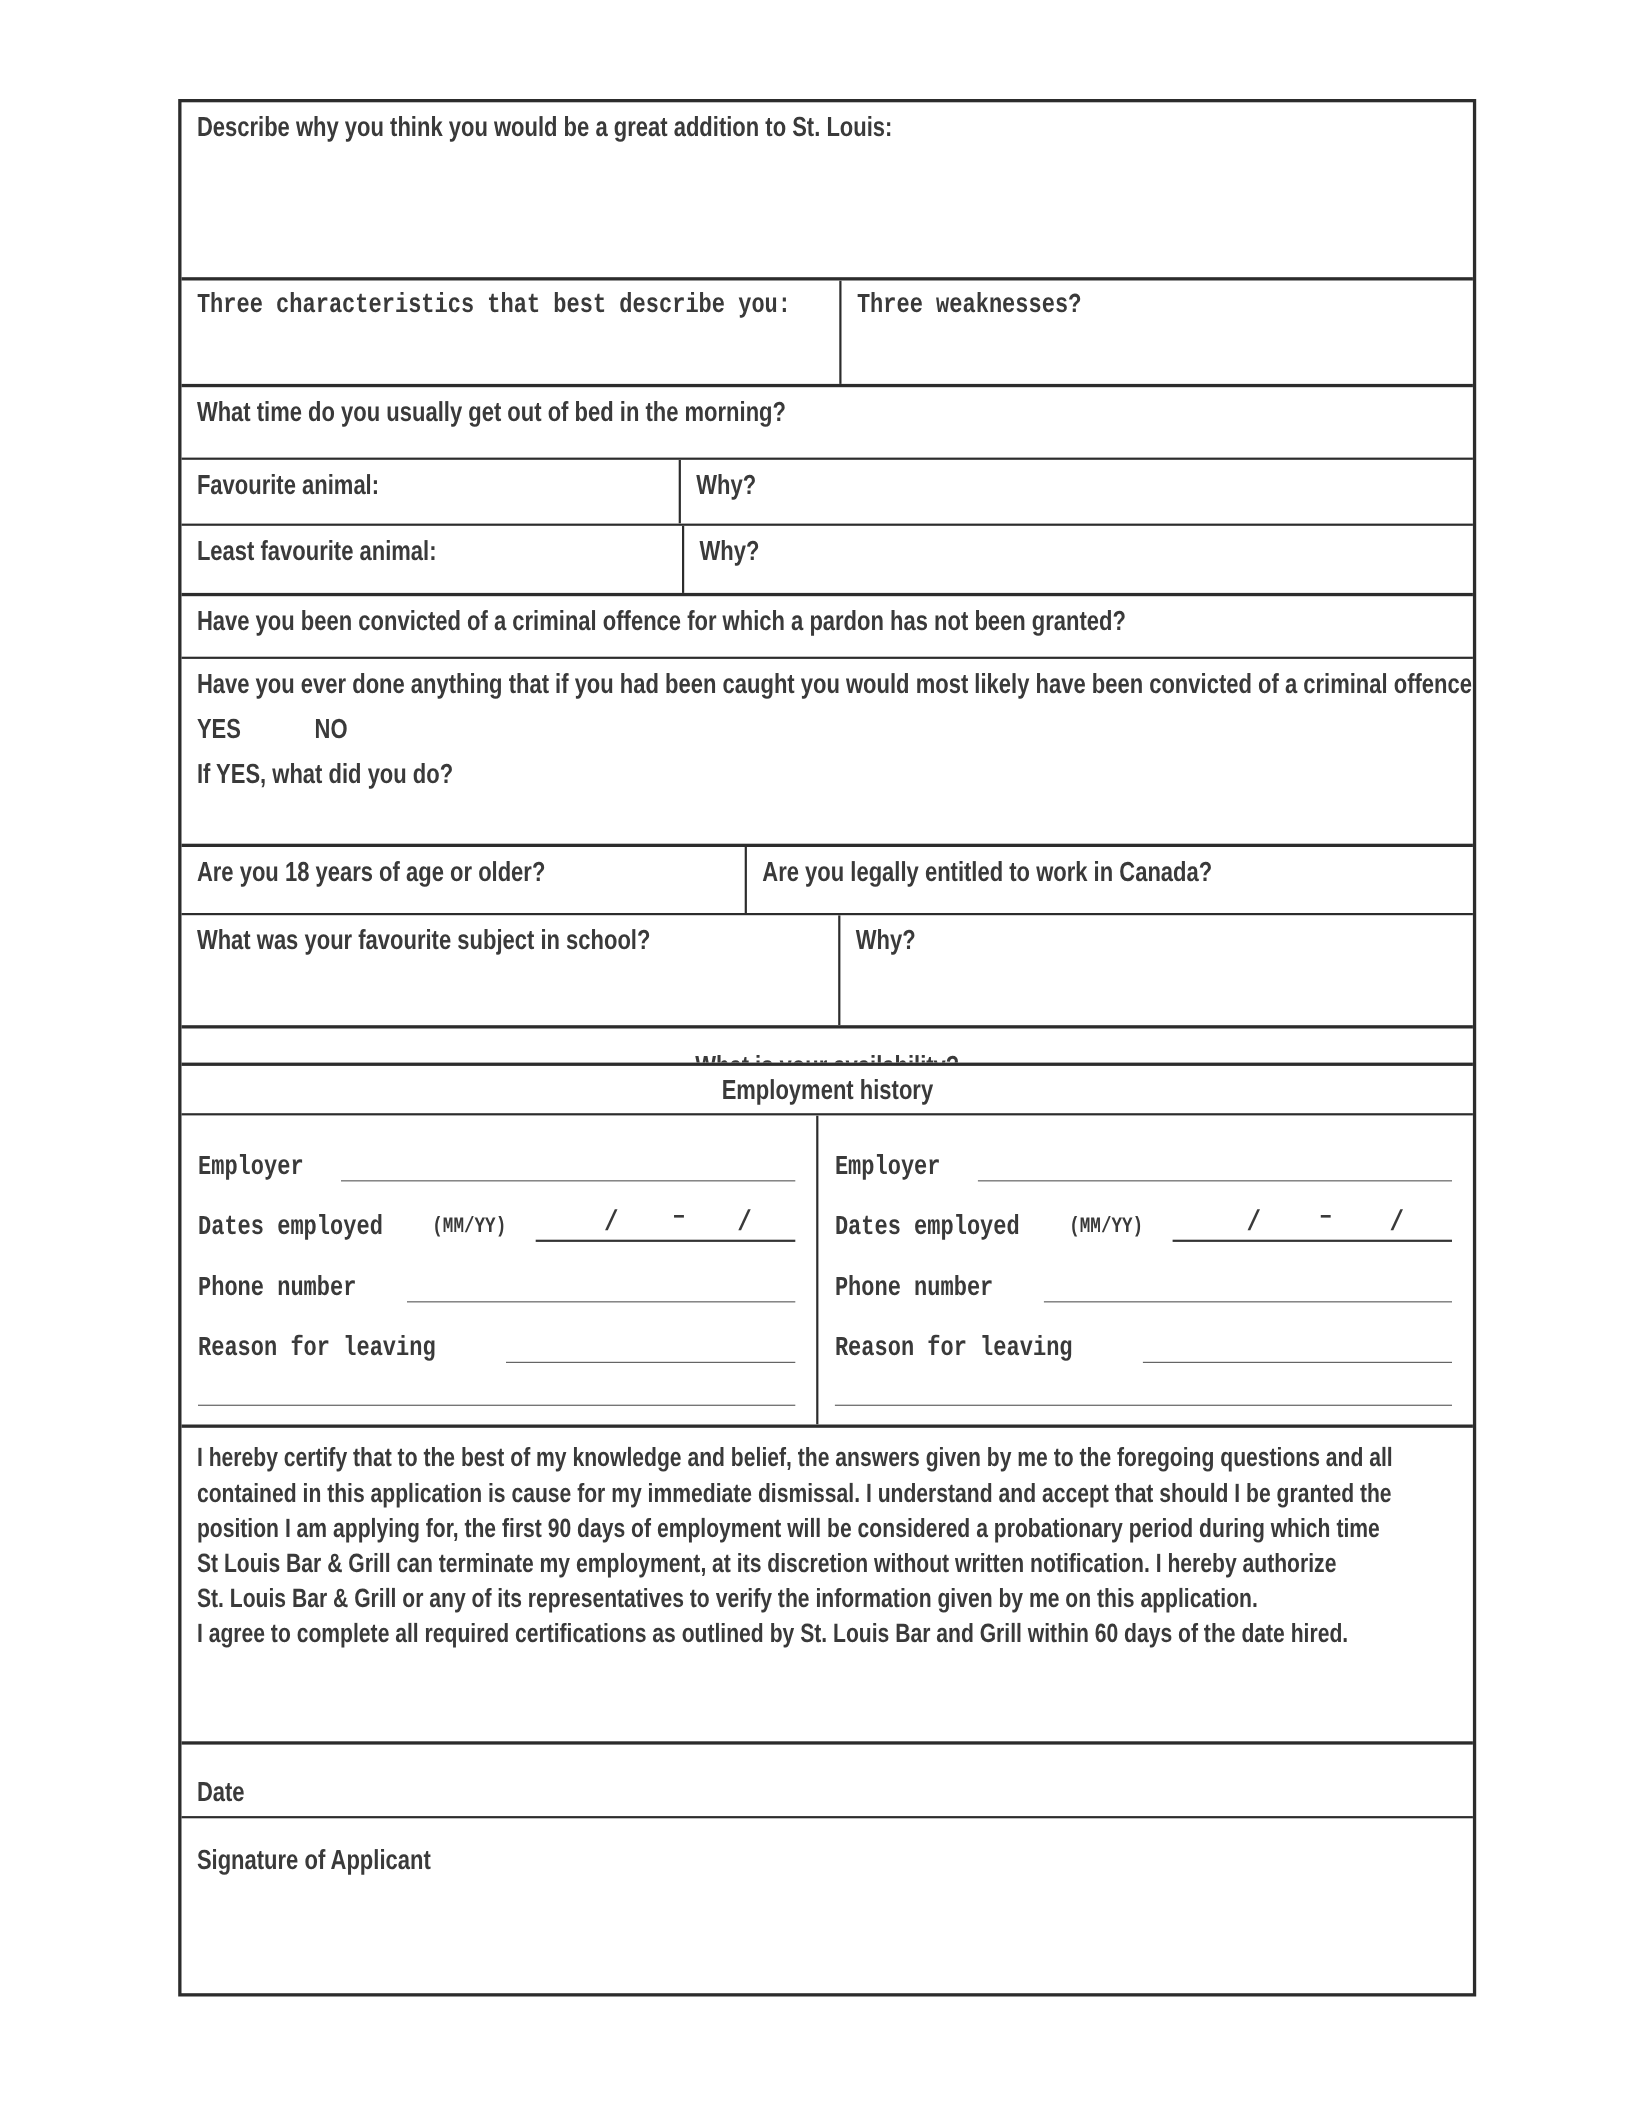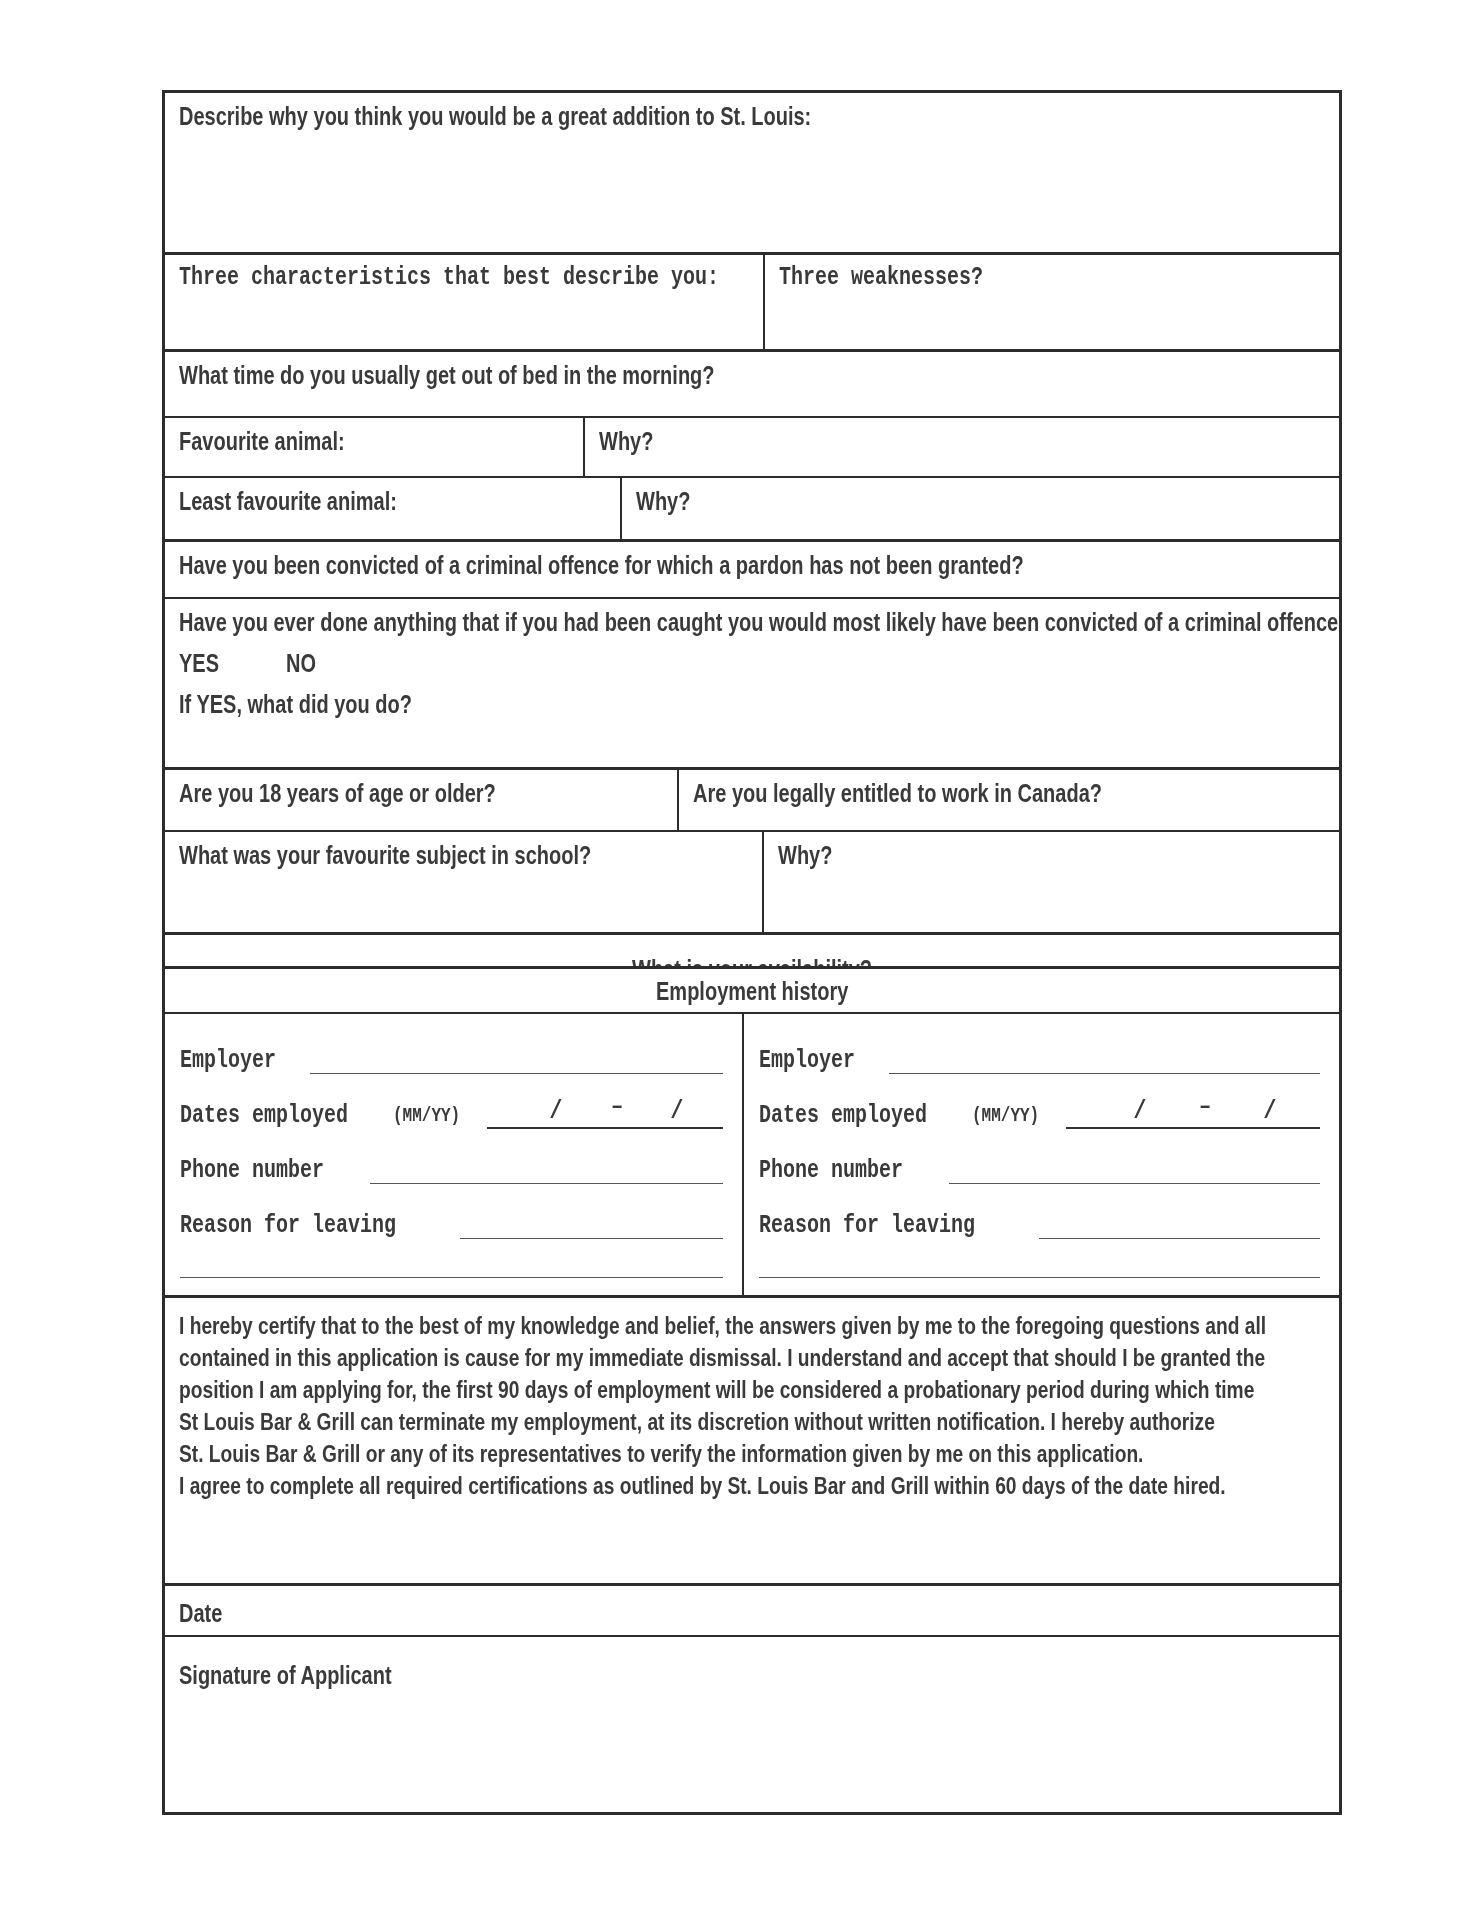--- a/index.html
+++ b/index.html
@@ -64,21 +64,21 @@
       <div class="cell cellR q">
         <span class="cx">Three weaknesses?</span>
       </div>
     </div>
 
     <div class="row bt3 cell q" style="height:67px;">
       <span class="cx">What time do you usually get out of bed in the morning?</span>
     </div>
 
     <div class="row bt2 split" style="height:60px;">
-      <div class="cell q" style="width:418px;">
+      <div class="cell q" style="width:452px;">
         <span class="cx">Favourite animal:</span>
       </div>
       <div class="cell cellR q">
         <span class="cx">Why?</span>
       </div>
     </div>
 
     <div class="row bt2 split" style="height:63px;">
       <div class="cell q" style="width:455px;">
         <span class="cx">Least favourite animal:</span>
@@ -187,21 +187,21 @@
 
     <div class="row bt3 cert" style="height:288px;">
       <div><span class="cx">I hereby certify that to the best of my knowledge and belief, the answers given by me to the foregoing questions and all</span></div>
       <div><span class="cx">contained in this application is cause for my immediate dismissal. I understand and accept that should I be granted the</span></div>
       <div><span class="cx">position I am applying for, the first 90 days of employment will be considered a probationary period during which time</span></div>
       <div><span class="cx">St Louis Bar &amp; Grill can terminate my employment, at its discretion without written notification. I hereby authorize</span></div>
       <div><span class="cx">St. Louis Bar &amp; Grill or any of its representatives to verify the information given by me on this application.</span></div>
       <div><span class="cx">I agree to complete all required certifications as outlined by St. Louis Bar and Grill within 60 days of the date hired.</span></div>
     </div>
 
-    <div class="row bt3" style="height:52px;">
+    <div class="row bt3" style="height:68px;">
       <div class="botcell q">
           <span class="cx">Date</span>
         </div>
     </div>
 
     <div class="row bt2" style="height:62px;">
       <div class="botcell q">
           <span class="cx">Signature of Applicant</span>
         </div>
     </div>

